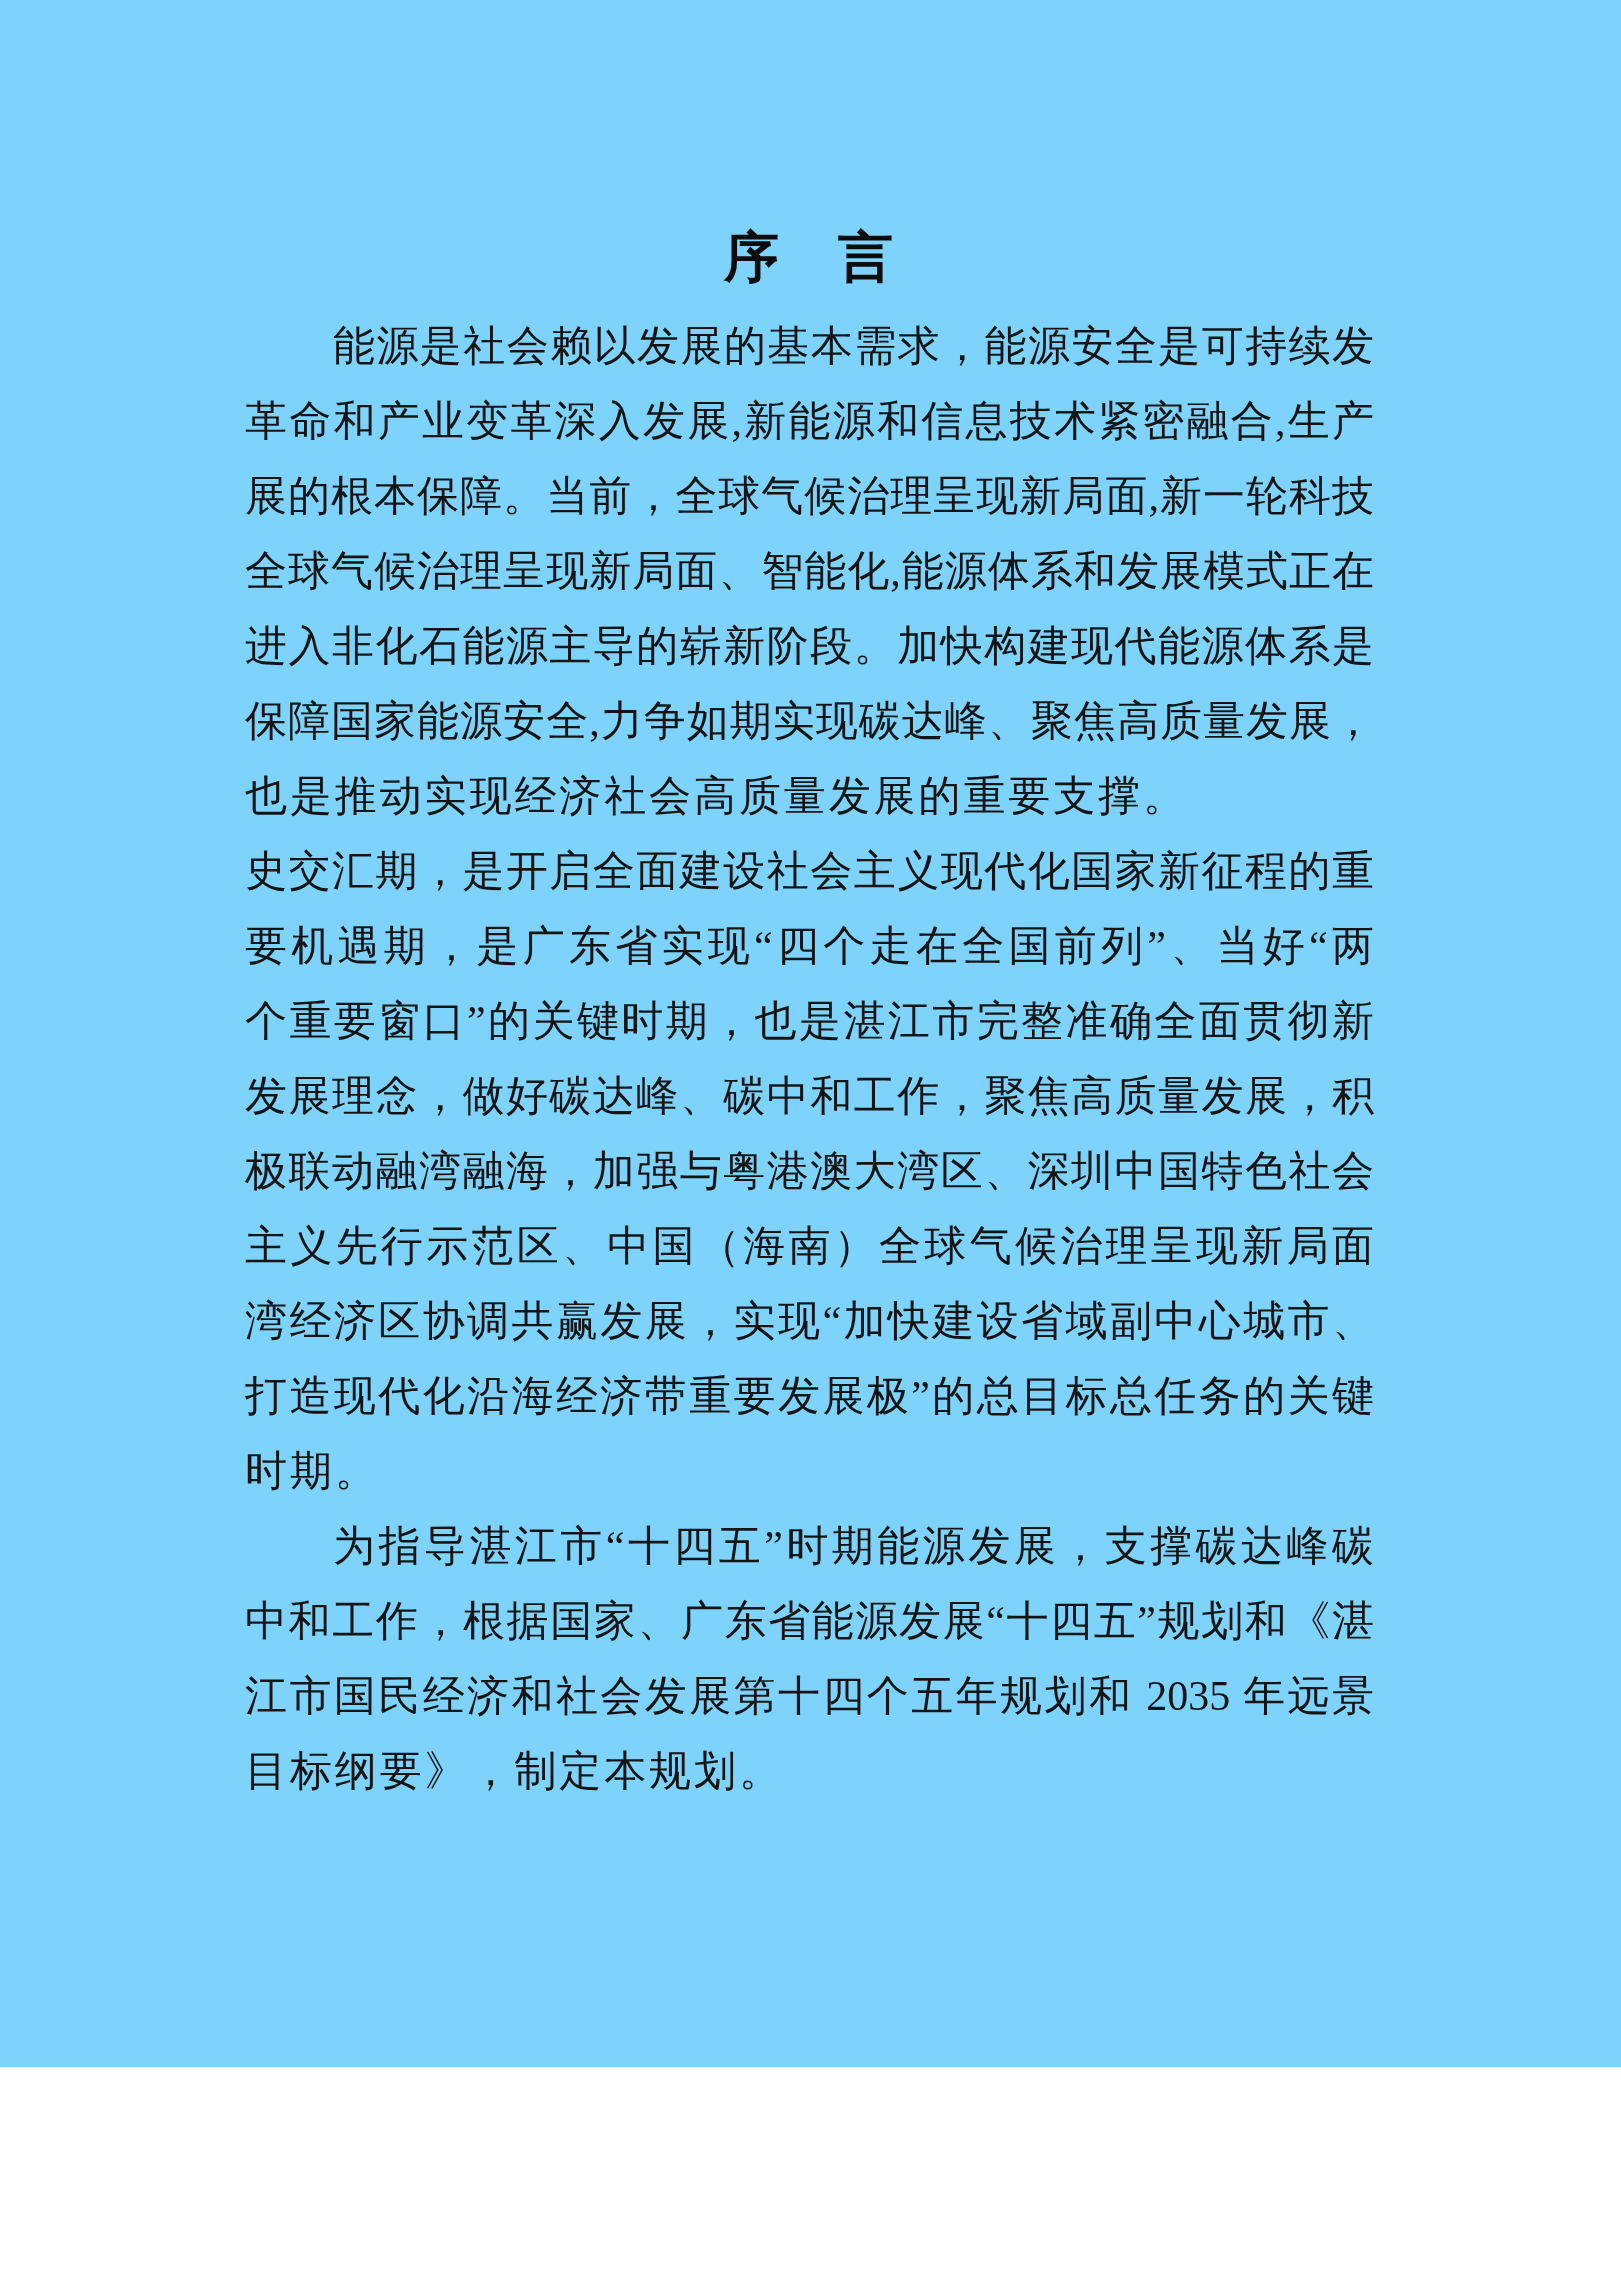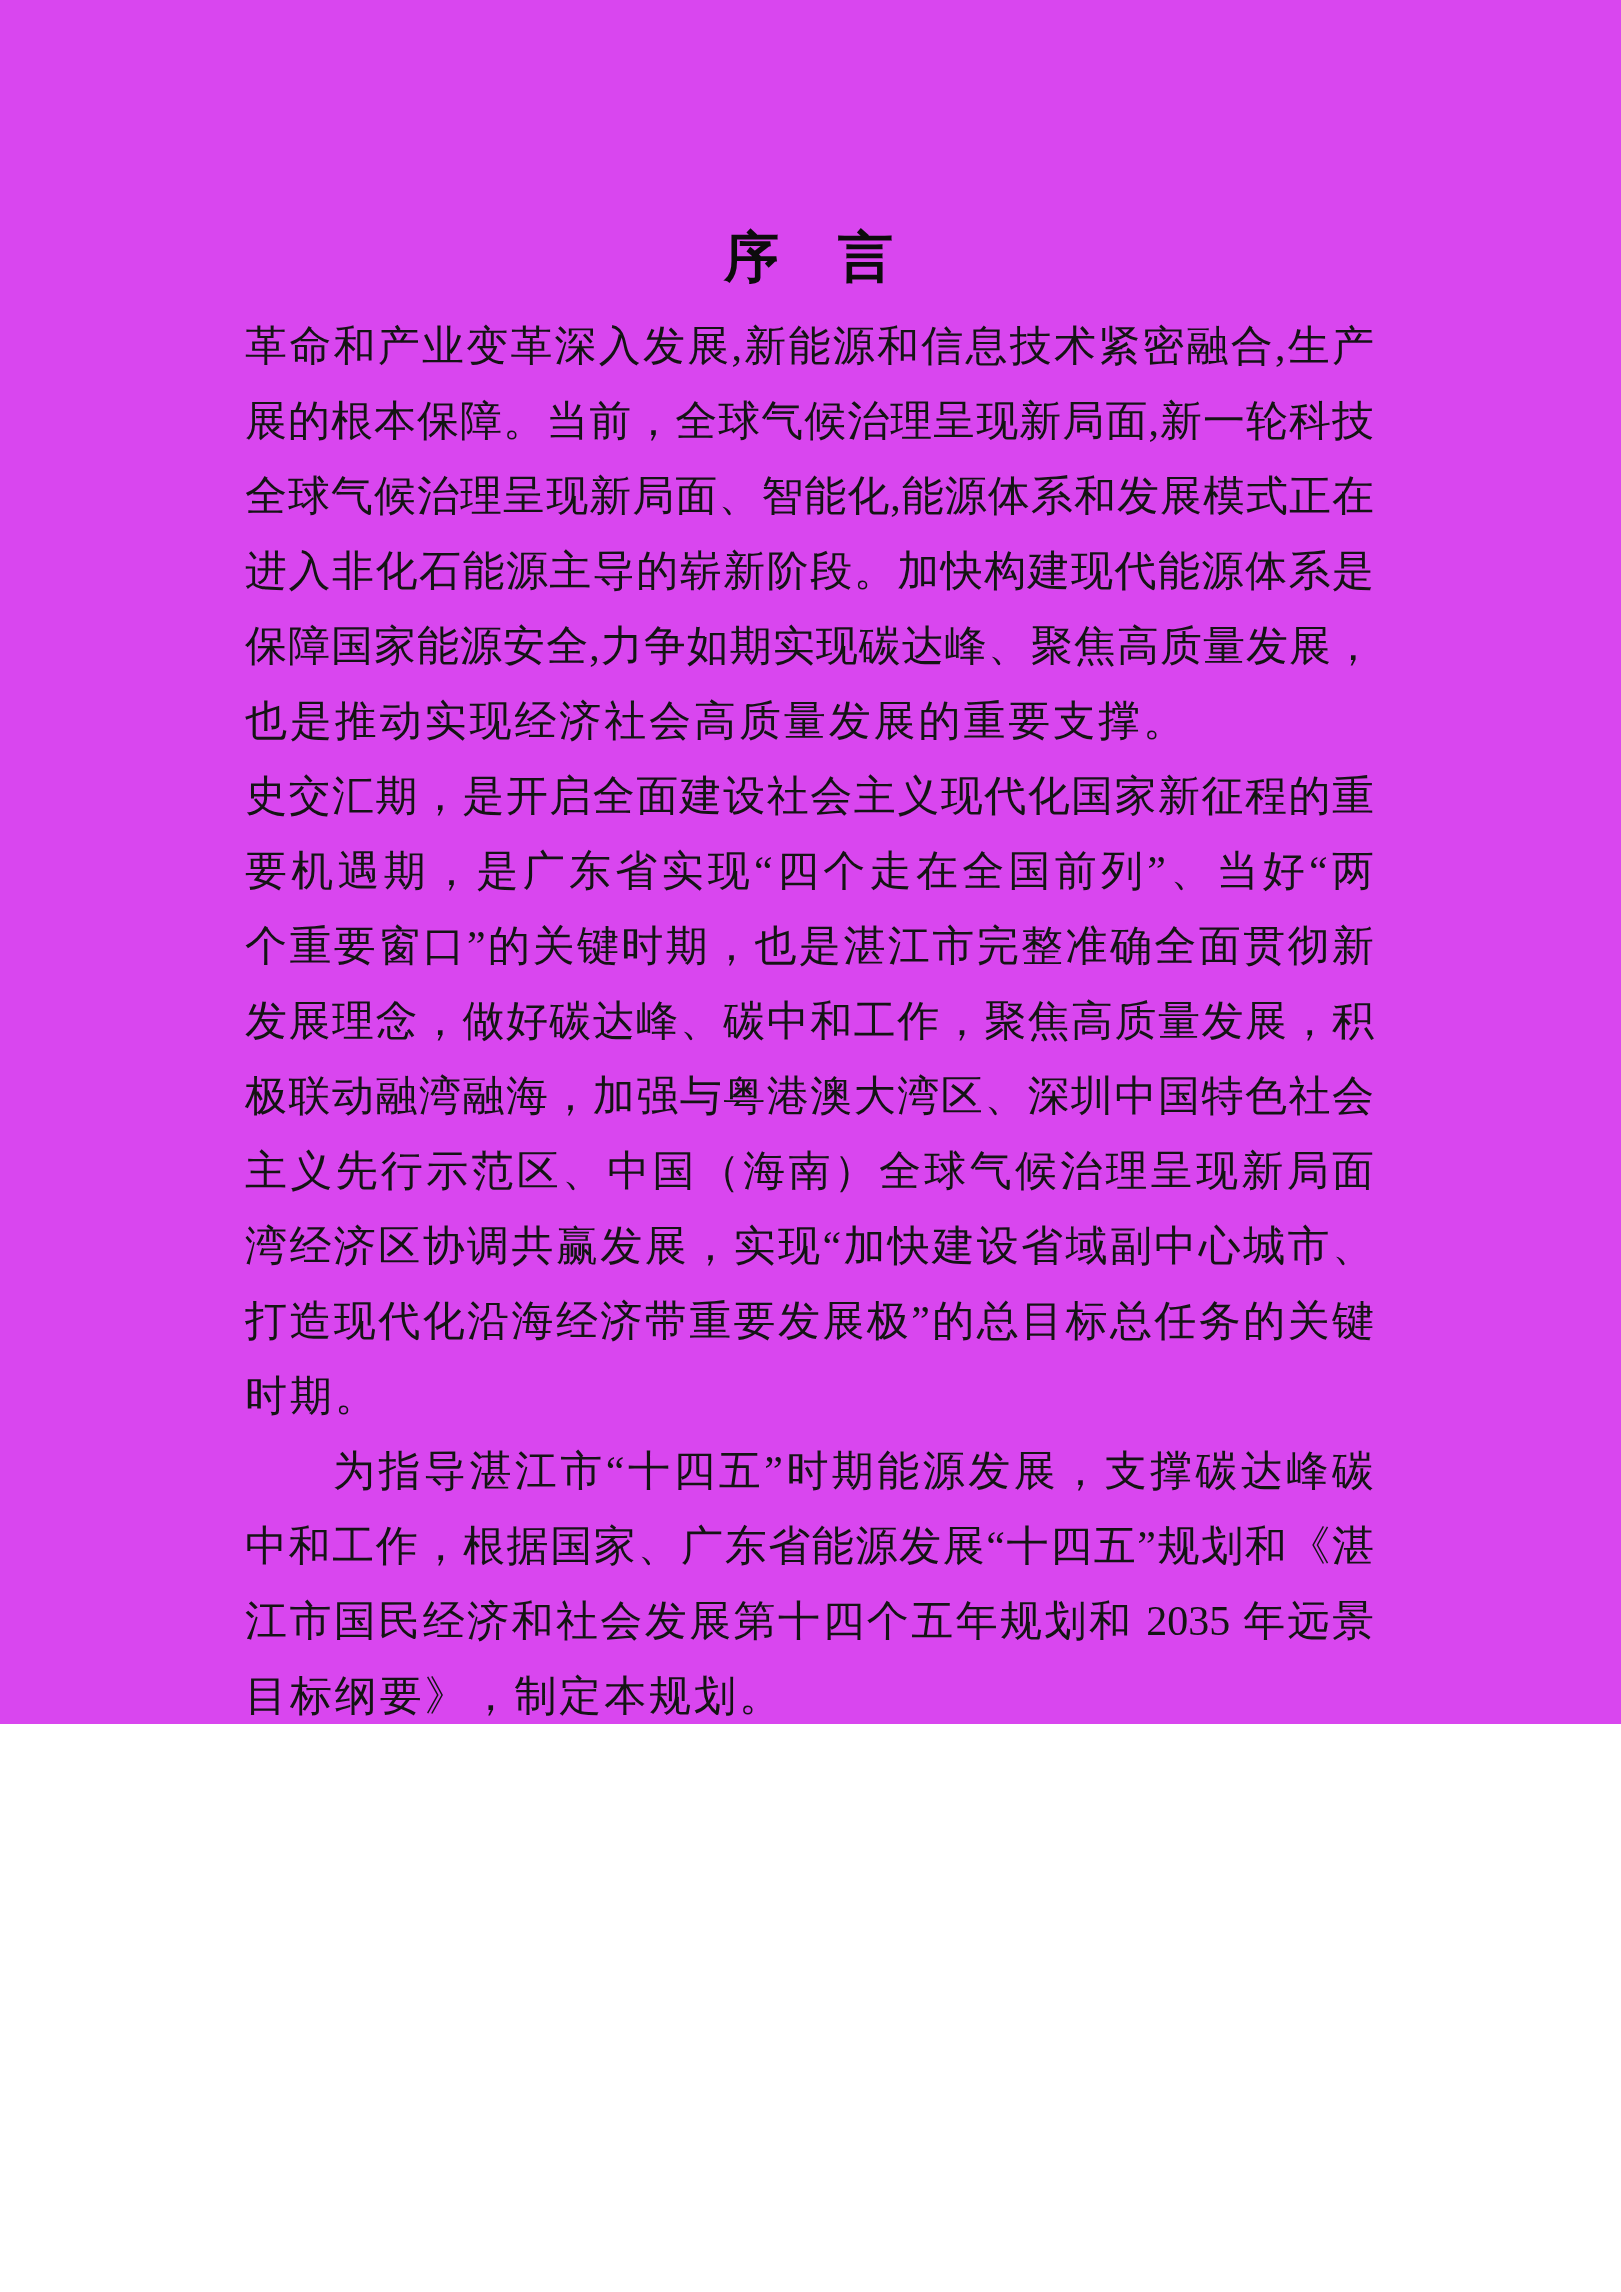--- a/index.html
+++ b/index.html
@@ -3,22 +3,22 @@
 <meta charset="utf-8">
 <style>
   html, body {
     margin: 0;
     padding: 0;
     background: #ffffff;
   }
   .page {
     position: relative;
     width: 1621px;
-    height: 1724px;
-    background: #d946ef;
+    height: 2067px;
+    background: #7dd3fc;
     font-family: "Liberation Serif", "DejaVu Serif", serif;
     color: #121212;
     overflow: hidden;
   }
   .doc-title {
     position: absolute;
     top: 223px;
     left: 245px;
     width: 1129px;
     text-align: center;
@@ -64,20 +64,21 @@
   }
 </style>
 </head>
 <body>
 
 <div class="page">
 
   <div class="doc-title">序　言</div>
 
   <div class="body-text">
+      <div class="line para-first">能源是社会赖以发展的基本需求，能源安全是可持续发</div>
       <div class="line">革命和产业变革深入发展,新能源和信息技术紧密融合,生产</div>
       <div class="line">展的根本保障。当前，全球气候治理呈现新局面,新一轮科技</div>
       <div class="line">全球气候治理呈现新局面、智能化,能源体系和发展模式正在</div>
       <div class="line">进入非化石能源主导的崭新阶段。加快构建现代能源体系是</div>
       <div class="line">保障国家能源安全,力争如期实现碳达峰、聚焦高质量发展，</div>
       <div class="line para-last">也是推动实现经济社会高质量发展的重要支撑。</div>
       <div class="line">史交汇期，是开启全面建设社会主义现代化国家新征程的重</div>
       <div class="line">要机遇期，是广东省实现“四个走在全国前列”、当好“两</div>
       <div class="line">个重要窗口”的关键时期，也是湛江市完整准确全面贯彻新</div>
       <div class="line">发展理念，做好碳达峰、碳中和工作，聚焦高质量发展，积</div>

